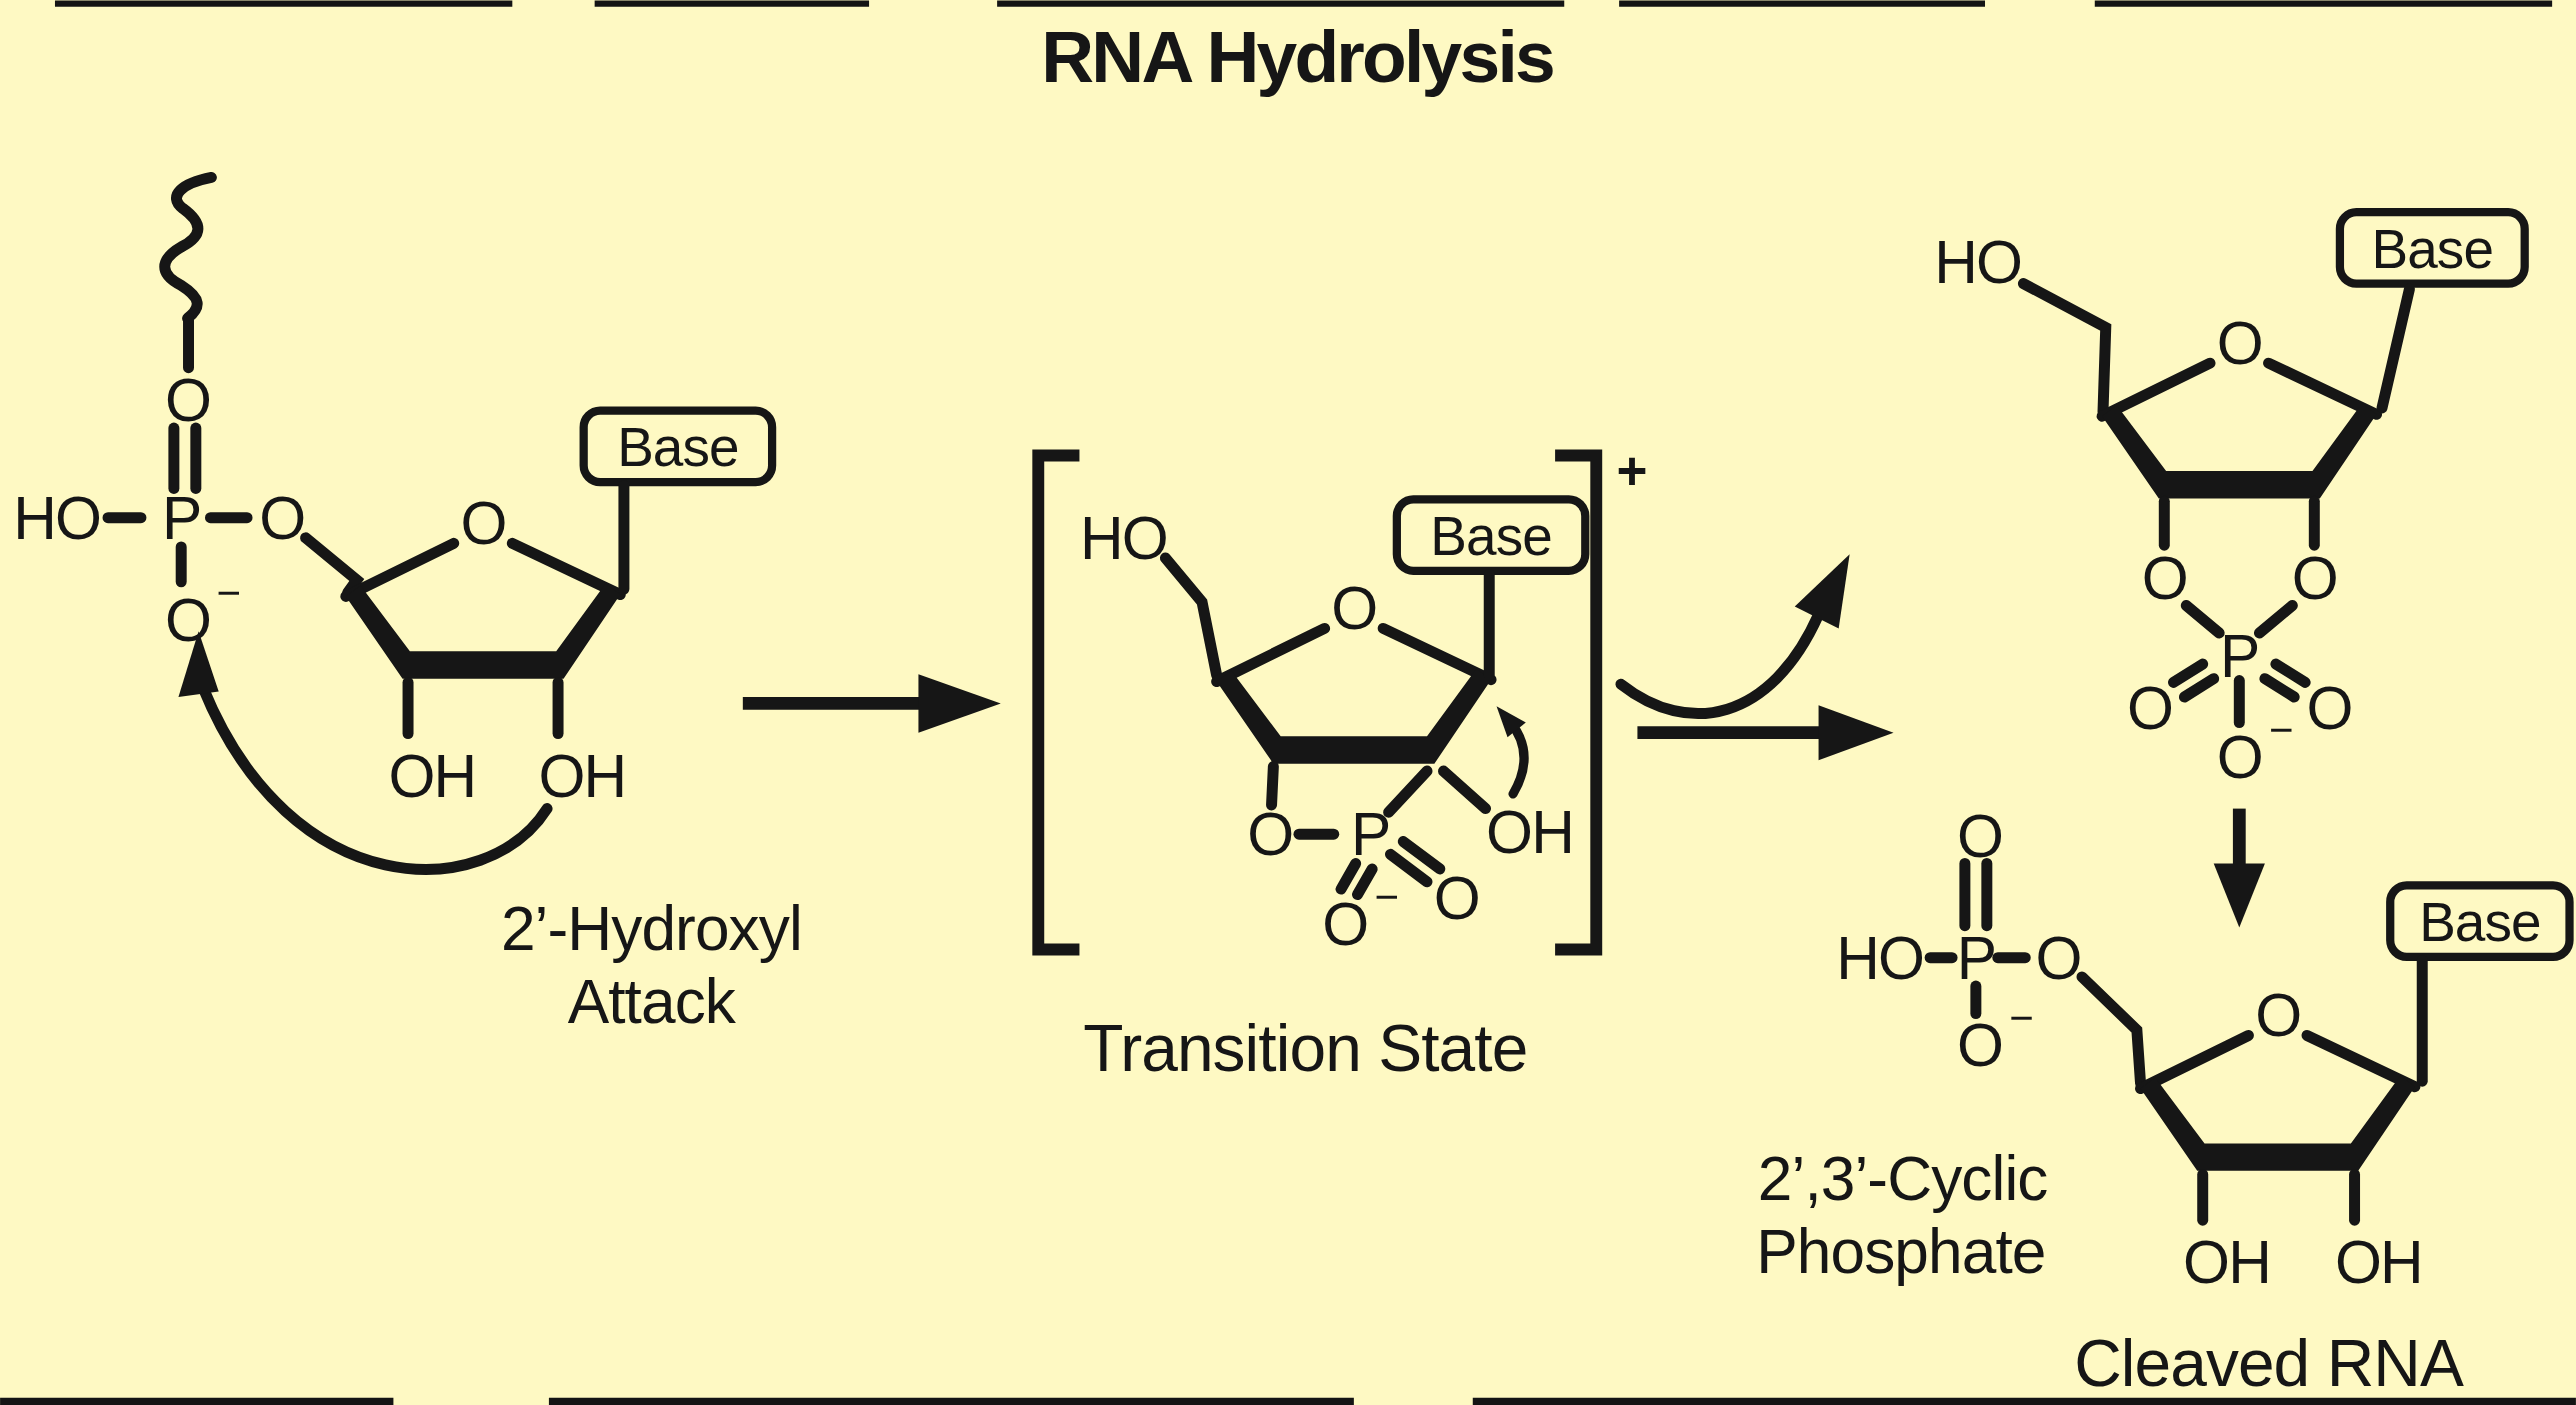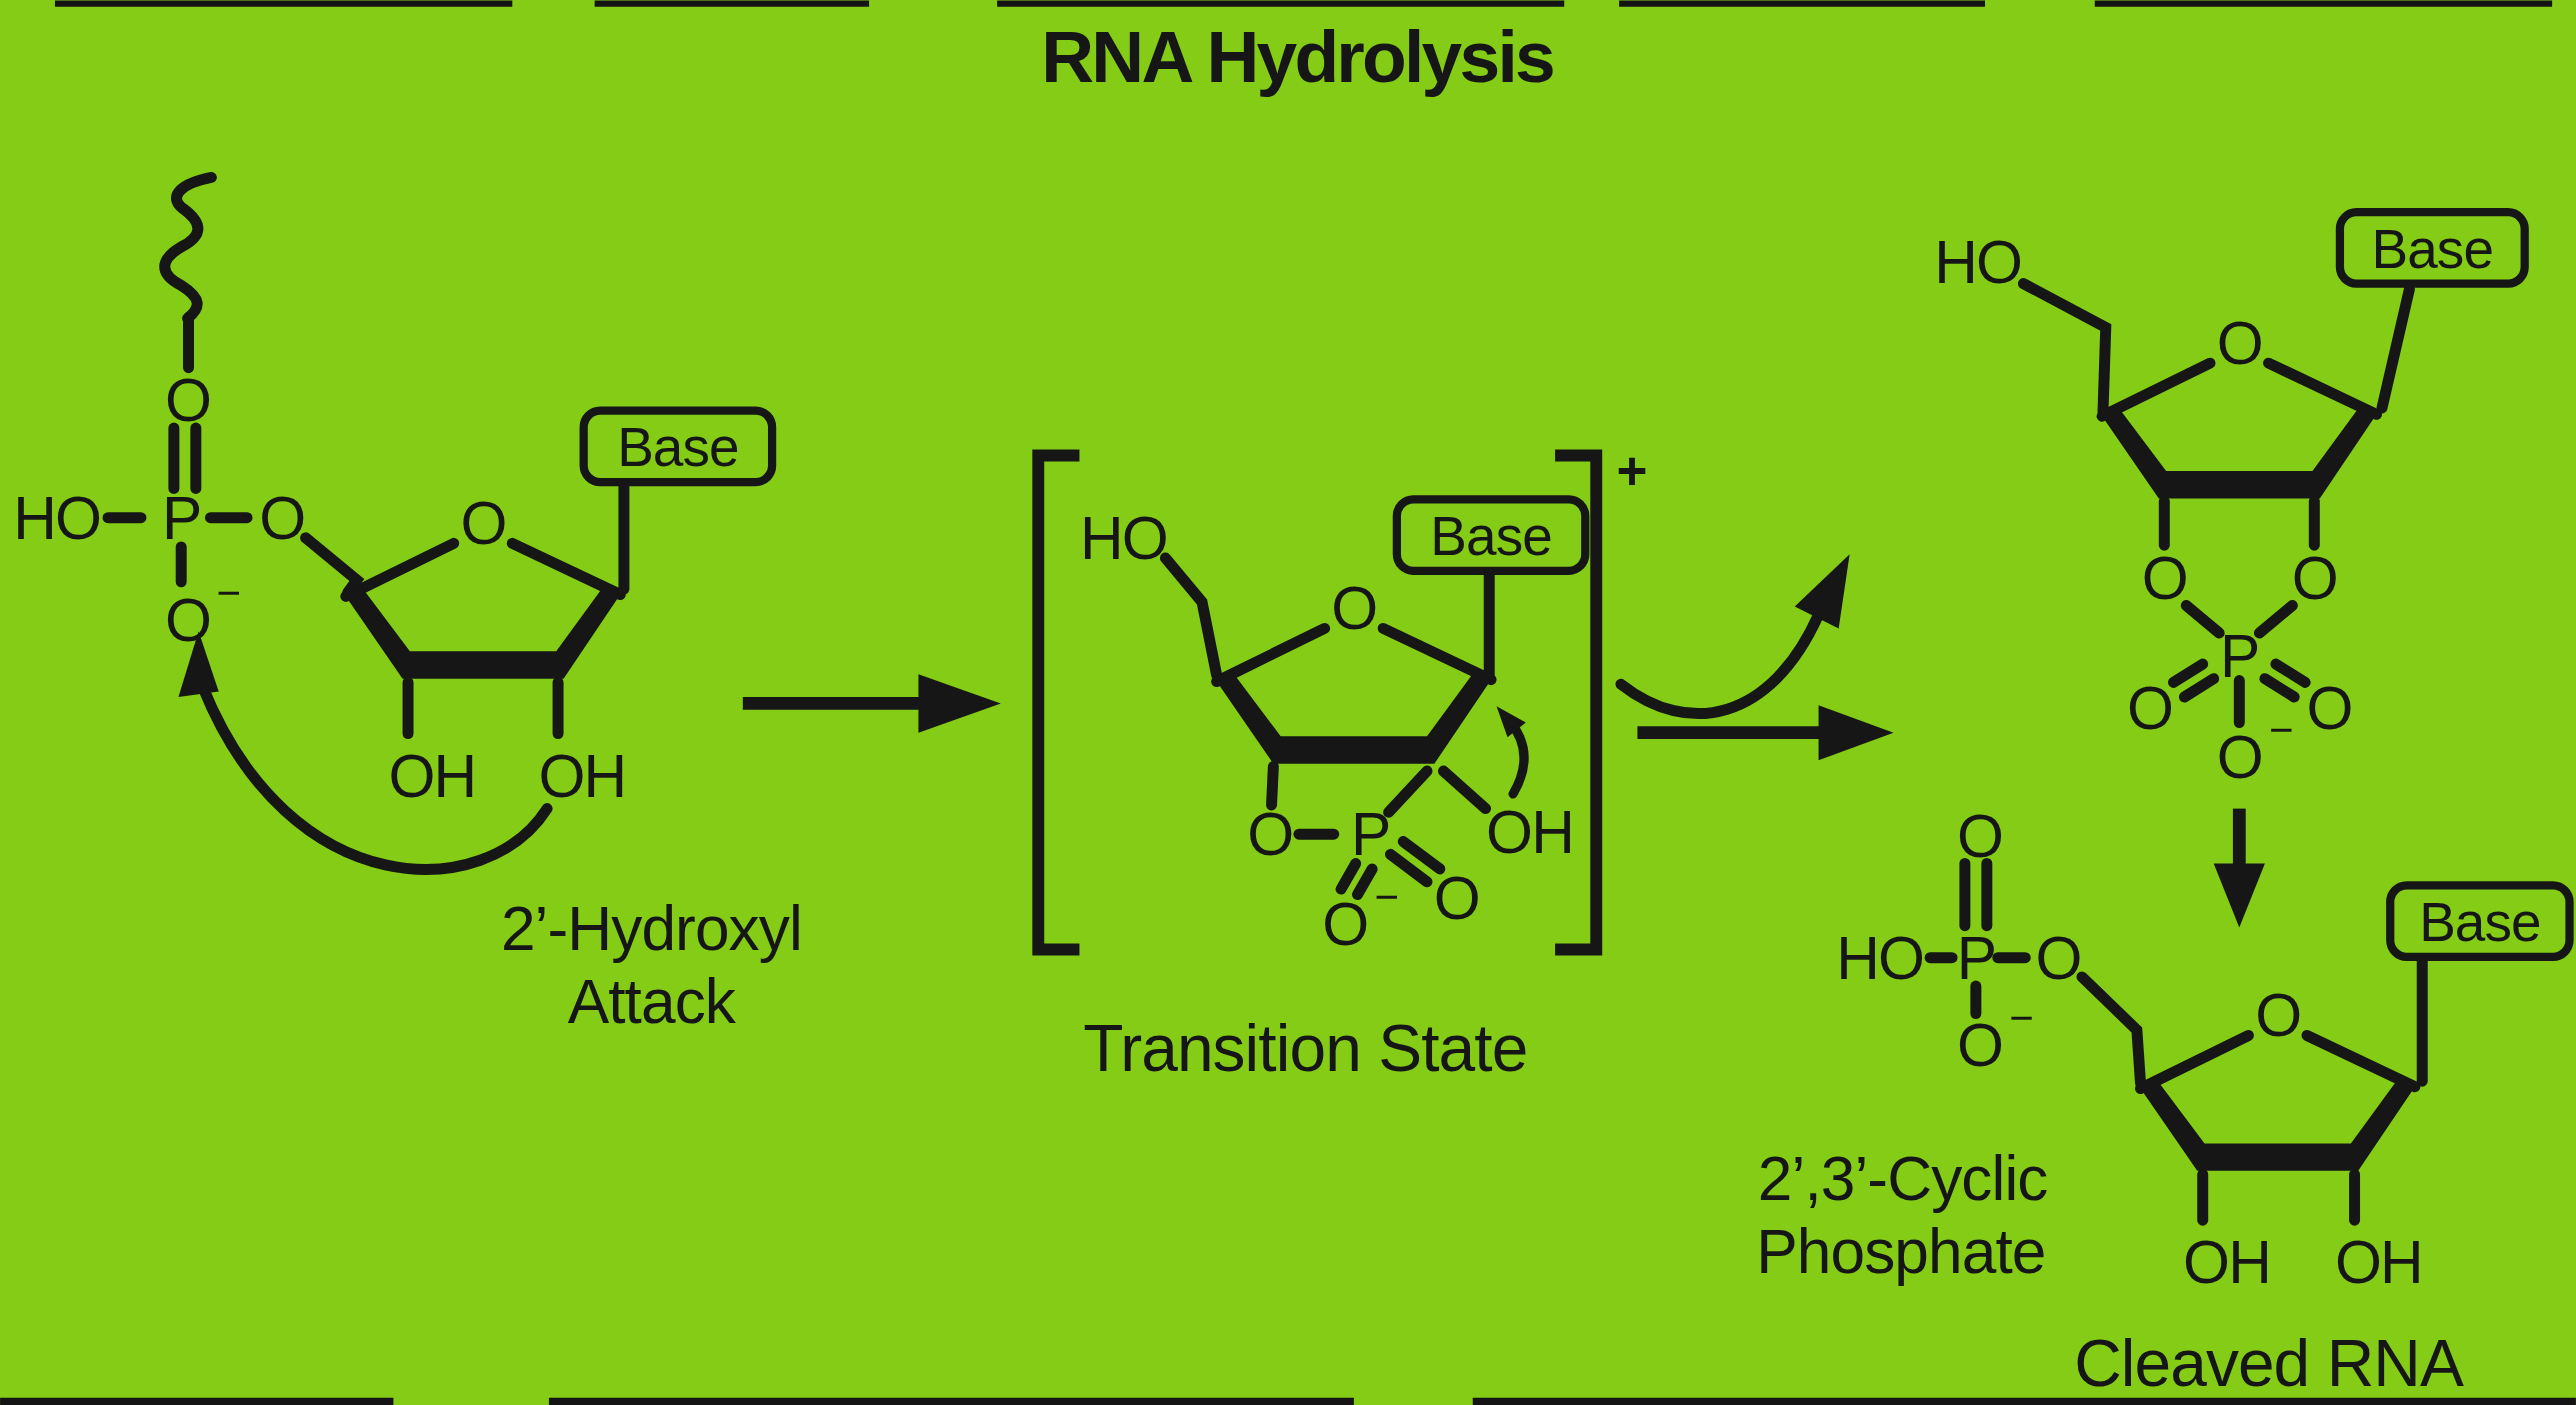--- a/index.html
+++ b/index.html
@@ -1,16 +1,16 @@
 <!DOCTYPE html>
 <html style="font-size:14.6px"><head>
 <meta charset="utf-8">
 <style>
   html,body{margin:0;padding:0;background:#e8e8e8;}
-  .page{position:relative;width:2576px;height:1405px;background:#84cc16;overflow:hidden;}
+  .page{position:relative;width:2576px;height:1405px;background:#fef9c3;overflow:hidden;}
   svg{display:block;}
   svg text{font-family:"Liberation Sans","DejaVu Sans",sans-serif;fill:#161616;
            text-anchor:middle;dominant-baseline:central;}
   .title{font-size:80px;font-weight:bold;letter-spacing:-3px;}
   .atom{font-size:66px;letter-spacing:-2px;}
   .charge{font-size:46px;}
   .base{font-size:60px;letter-spacing:-1px;}
   .cap{font-size:68px;letter-spacing:-1px;}
   .cap-big{font-size:72px;letter-spacing:-1px;}
   .plus{font-size:58px;font-weight:bold;}

